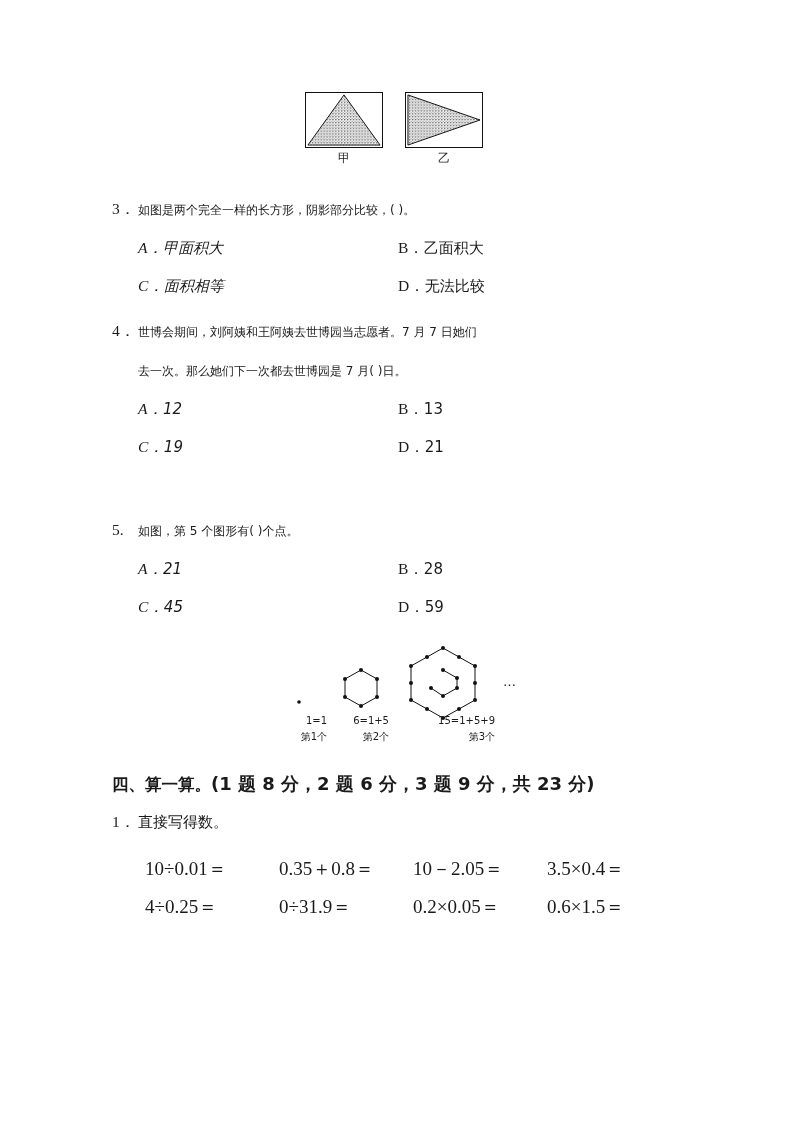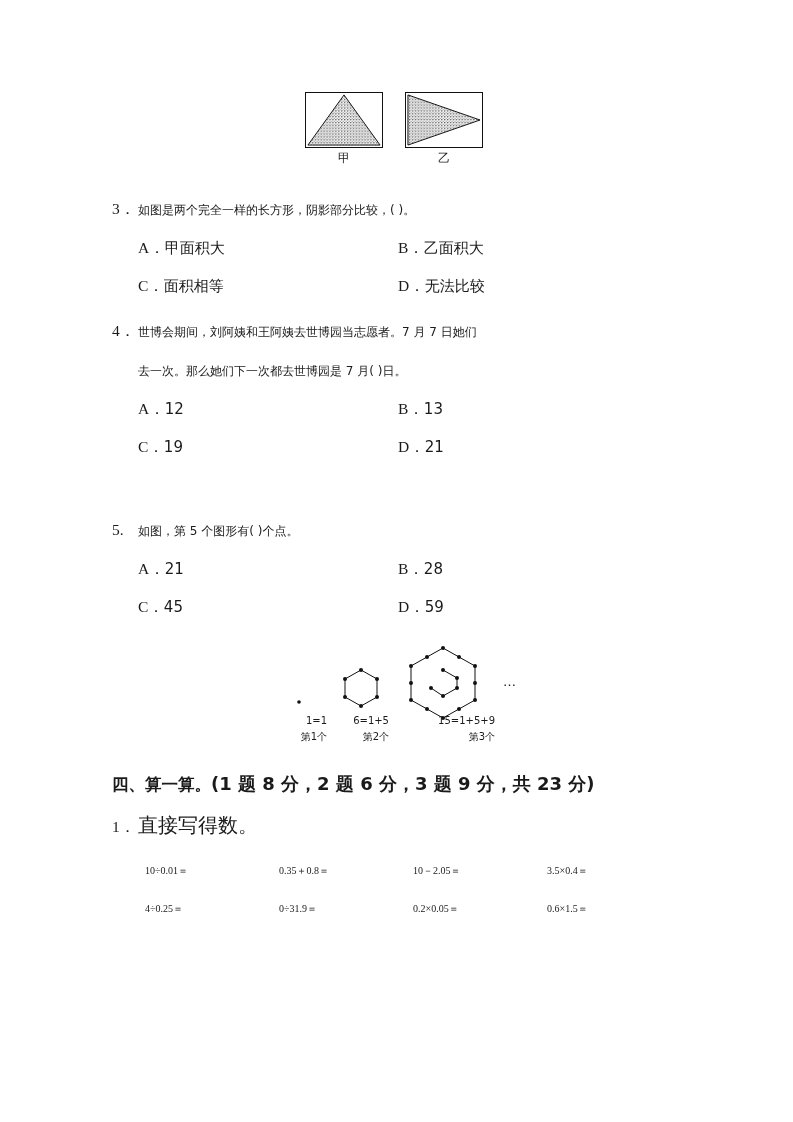--- a/index.html
+++ b/index.html
@@ -75,21 +75,21 @@
     font-size: 15.5px;
     line-height: 38px;
     padding-left: 26px;
     white-space: nowrap;
   }
   .opt {
     display: inline-block;
     font-family: "DejaVu Sans", "Liberation Sans", sans-serif;
     font-size: 15px;
   }
-  .opt.a-col { width: 260px; }
+  .opt.a-col { width: 260px; font-style: italic; }
   .opt-letter { font-family: "Liberation Serif", serif; font-size: 15.5px; }
 
   
   .fig-hex {
     position: absolute;
     left: 255px;
     top: 642px;
     width: 300px;
     height: 120px;
   }
@@ -126,37 +126,37 @@
   .section-head .sh-score { font-size: 18px; }
 
   
   .calc-title {
     position: absolute;
     left: 112px;
     top: 812px;
     font-size: 15.5px;
     white-space: nowrap;
   }
-  .calc-title .qtext { font-size: 20px; }
+  .calc-title .qtext { font-size: 15px; }
 
   .calc-grid {
     position: absolute;
     left: 145px;
     top: 850px;
     width: 560px;
   }
   .calc-row {
     height: 38px;
     line-height: 38px;
     white-space: nowrap;
   }
   .calc-cell {
     display: inline-block;
     width: 134px;
-    font-size: 10px;
+    font-size: 19px;
     font-family: "Liberation Serif", "DejaVu Serif", serif;
   }
 </style>
 </head>
 <body>
 
 <div class="page">
 
   <div class="fig-rects">
 

